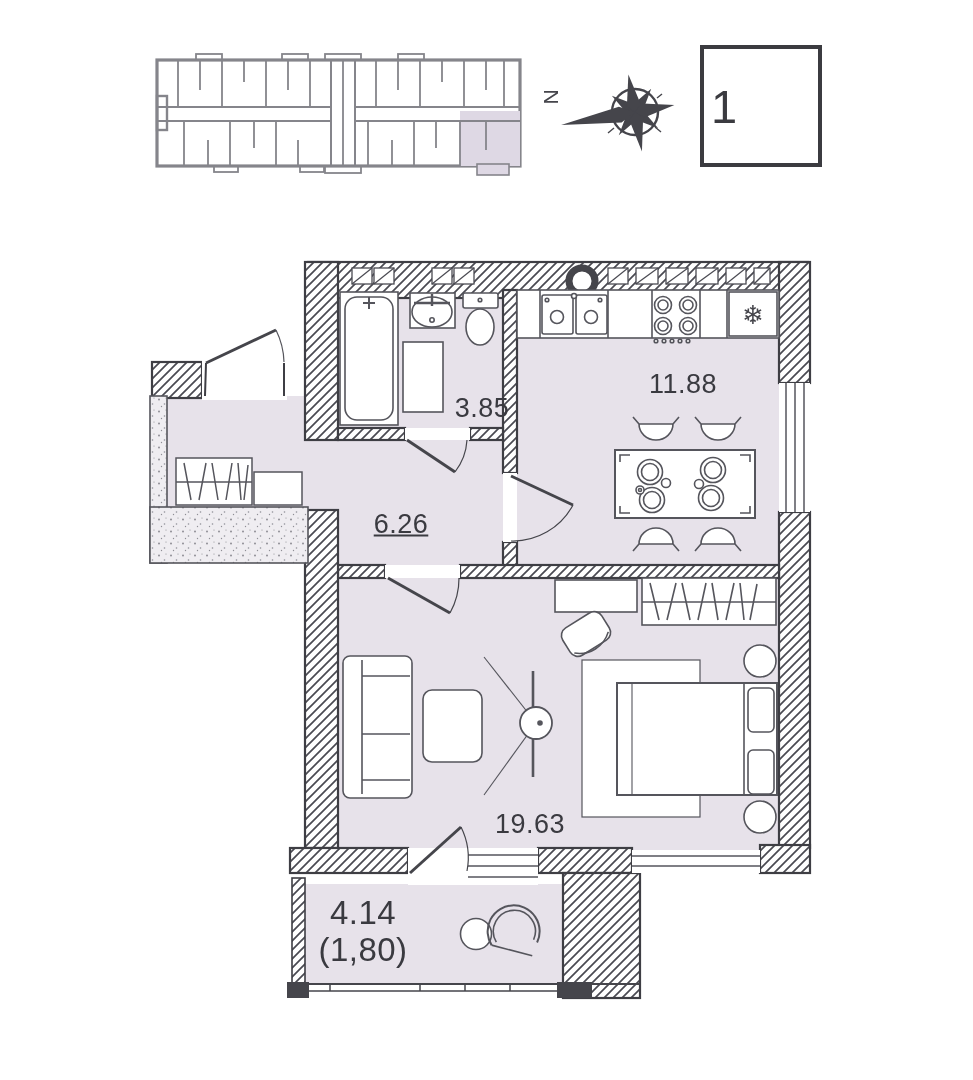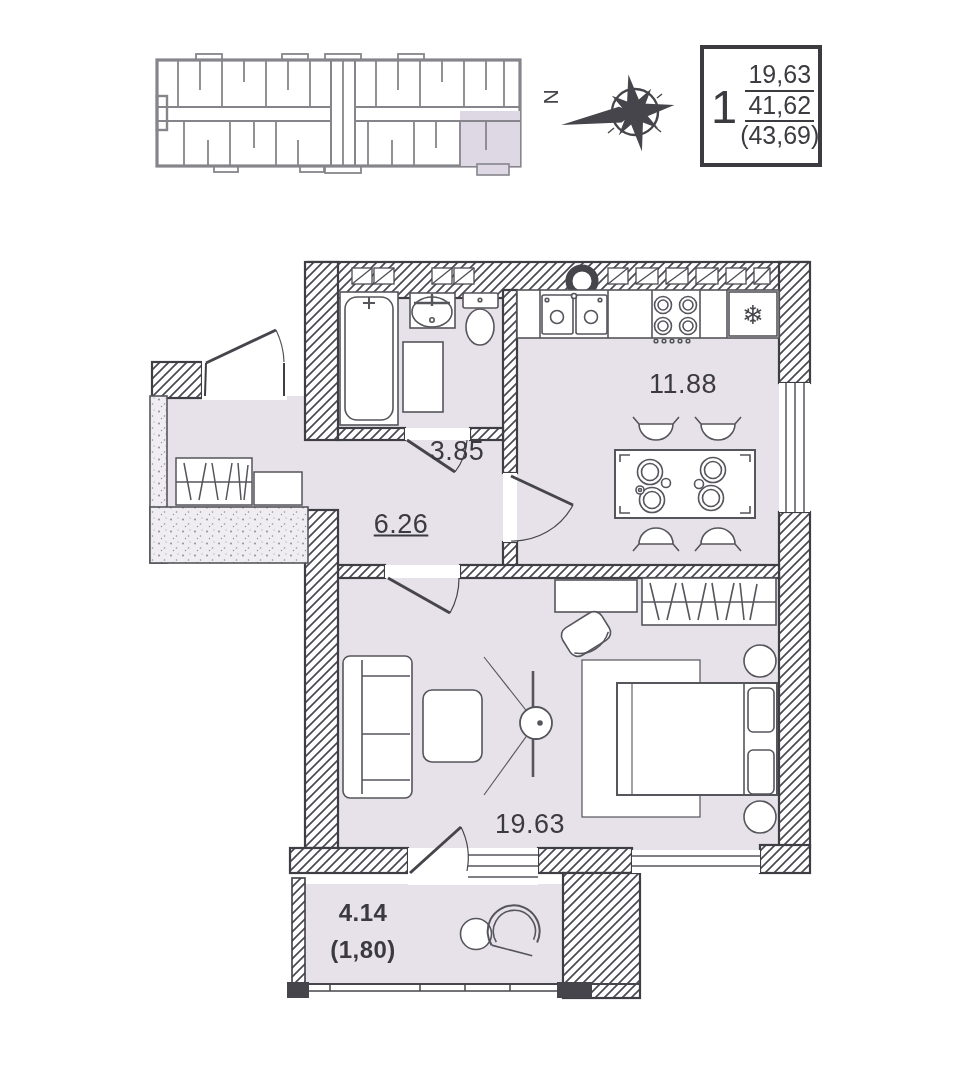--- a/index.html
+++ b/index.html
@@ -1,21 +1,21 @@
 <!DOCTYPE html>
 <html><head>
 <meta charset="utf-8">
 <style>
   html,body{margin:0;padding:0;background:#ffffff;}
   #stage{position:relative;width:973px;height:1080px;background:#ffffff;overflow:hidden;
          font-family:"Liberation Sans",sans-serif;}
   #plan-svg{position:absolute;left:0;top:0;}
   .room-label{position:absolute;transform:translate(-50%,-50%);color:#3a3a40;
               font-size:27px;letter-spacing:.5px;white-space:nowrap;}
-  .balc-label{font-size:24px;font-weight:bold;}
+  .balc-label{font-size:33px;}
   .north-label{position:absolute;left:543px;top:85px;font-size:21px;color:#45454b;
                transform:rotate(-90deg);transform-origin:center;}
   .legend{position:absolute;left:700px;top:45px;width:114px;height:114px;
           border:4px solid #3b3b40;display:flex;align-items:center;color:#3b3b40;}
   .legend-unit{font-size:47px;padding-left:7px;line-height:1;}
   .legend-fracs{flex:1;display:flex;flex-direction:column;align-items:center;
                 font-size:25px;line-height:1.02;margin-right:4px;}
   .frac{padding:1px 3px 2px 3px;}
   .frac.u{border-bottom:2.5px solid #3b3b40;}
 </style>
@@ -346,27 +346,22 @@
     <path d="M498,946 A21,21 0 1 1 534,936" fill="none"></path>
     <path d="M494,950 L536,952" fill="none"></path>
   </g>
 </g>
 </svg>
 
 <div class="north-label">N</div>
 
 <div class="legend">
   <div class="legend-unit">1</div>
-  <div class="legend-fracs">
-    <div class="frac u">19,63</div>
-    <div class="frac u">41,62</div>
-    <div class="frac">(43,69)</div>
-  </div>
 </div>
 
-<div class="room-label" style="left:457px;top:408px;margin-top:43px;">3.85</div>
+<div class="room-label" style="left:482px;top:408px;">3.85</div>
 <div class="room-label" style="left:683px;top:384px;">11.88</div>
 <div class="room-label" style="left:401px;top:524px;text-decoration:underline;">6.26</div>
 <div class="room-label" style="left:530px;top:824px;">19.63</div>
 <div class="room-label balc-label" style="left:363px;top:913px;">4.14</div>
 <div class="room-label balc-label" style="left:363px;top:950px;">(1,80)</div>
 
 </div>
 
 </body></html>

